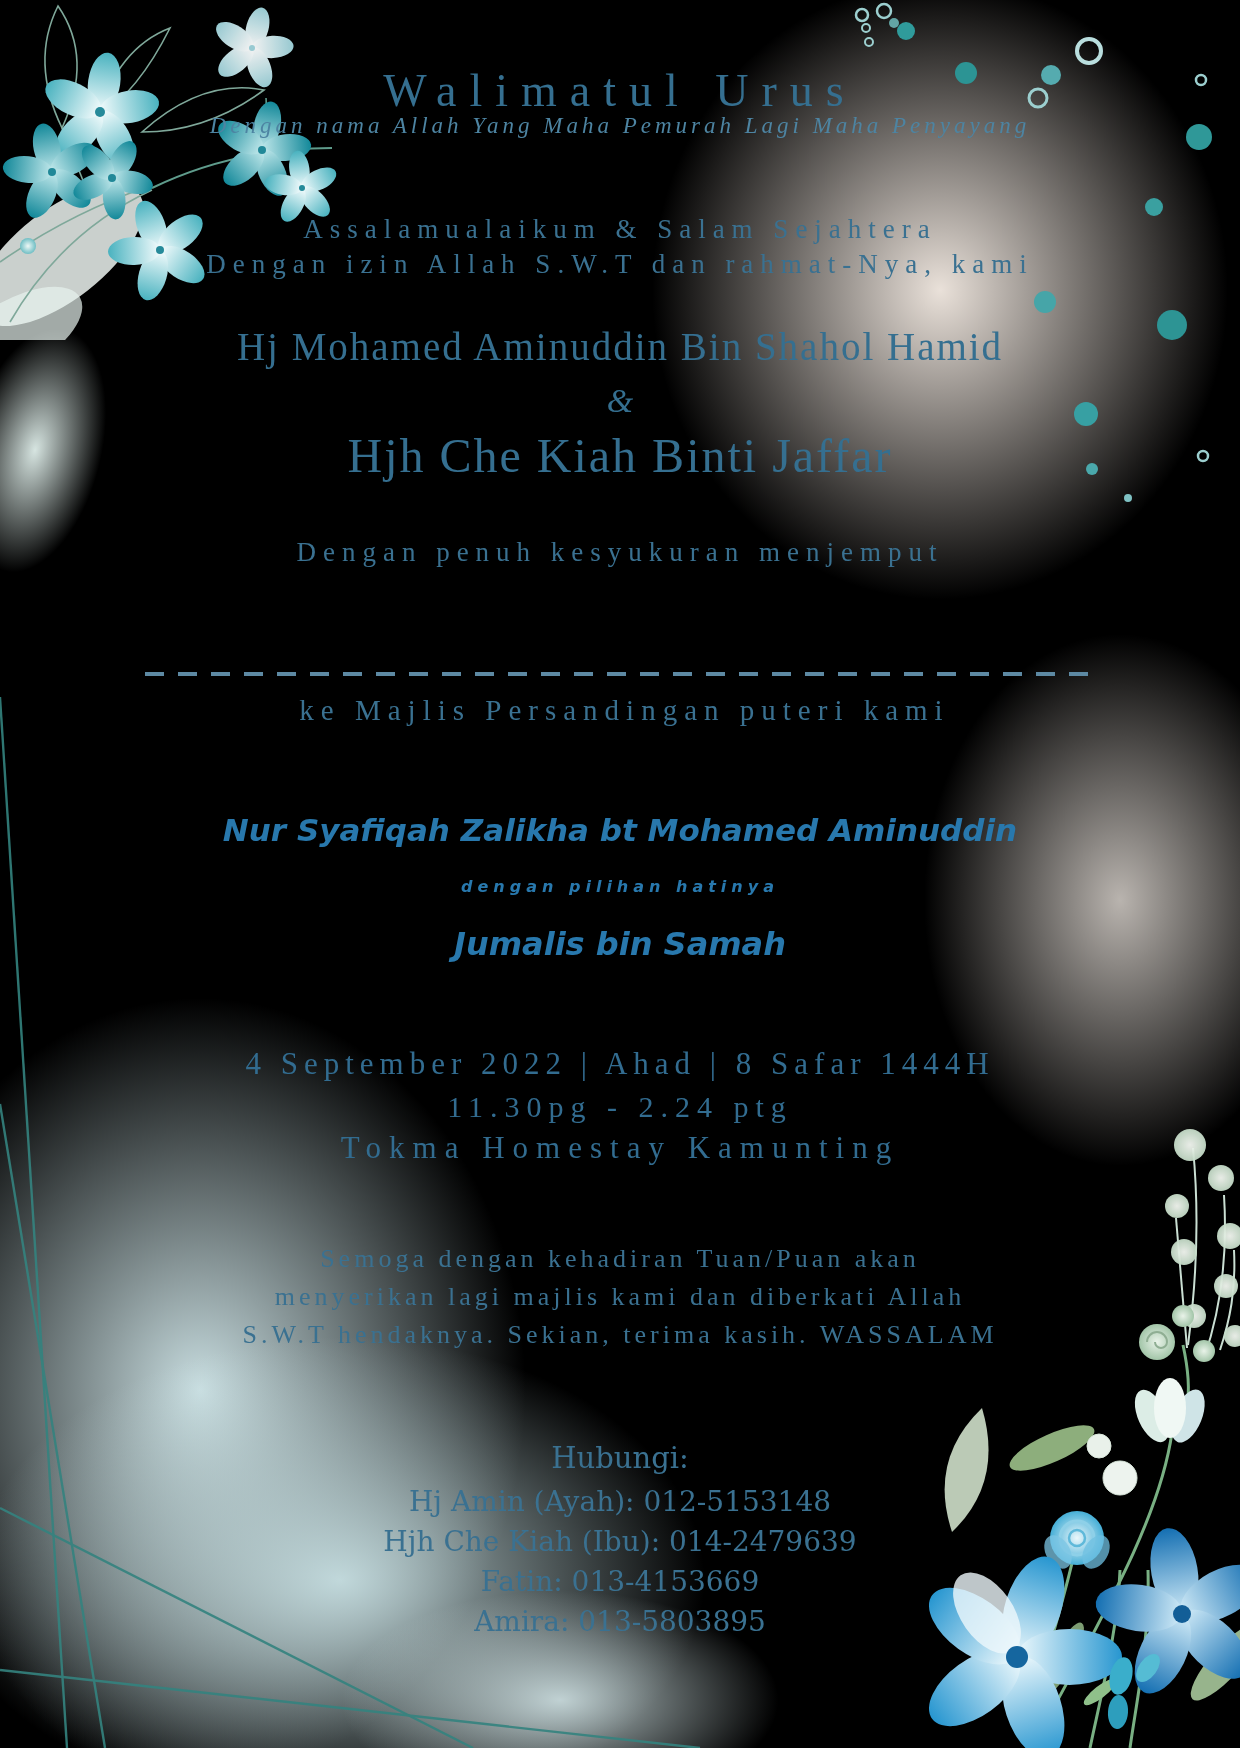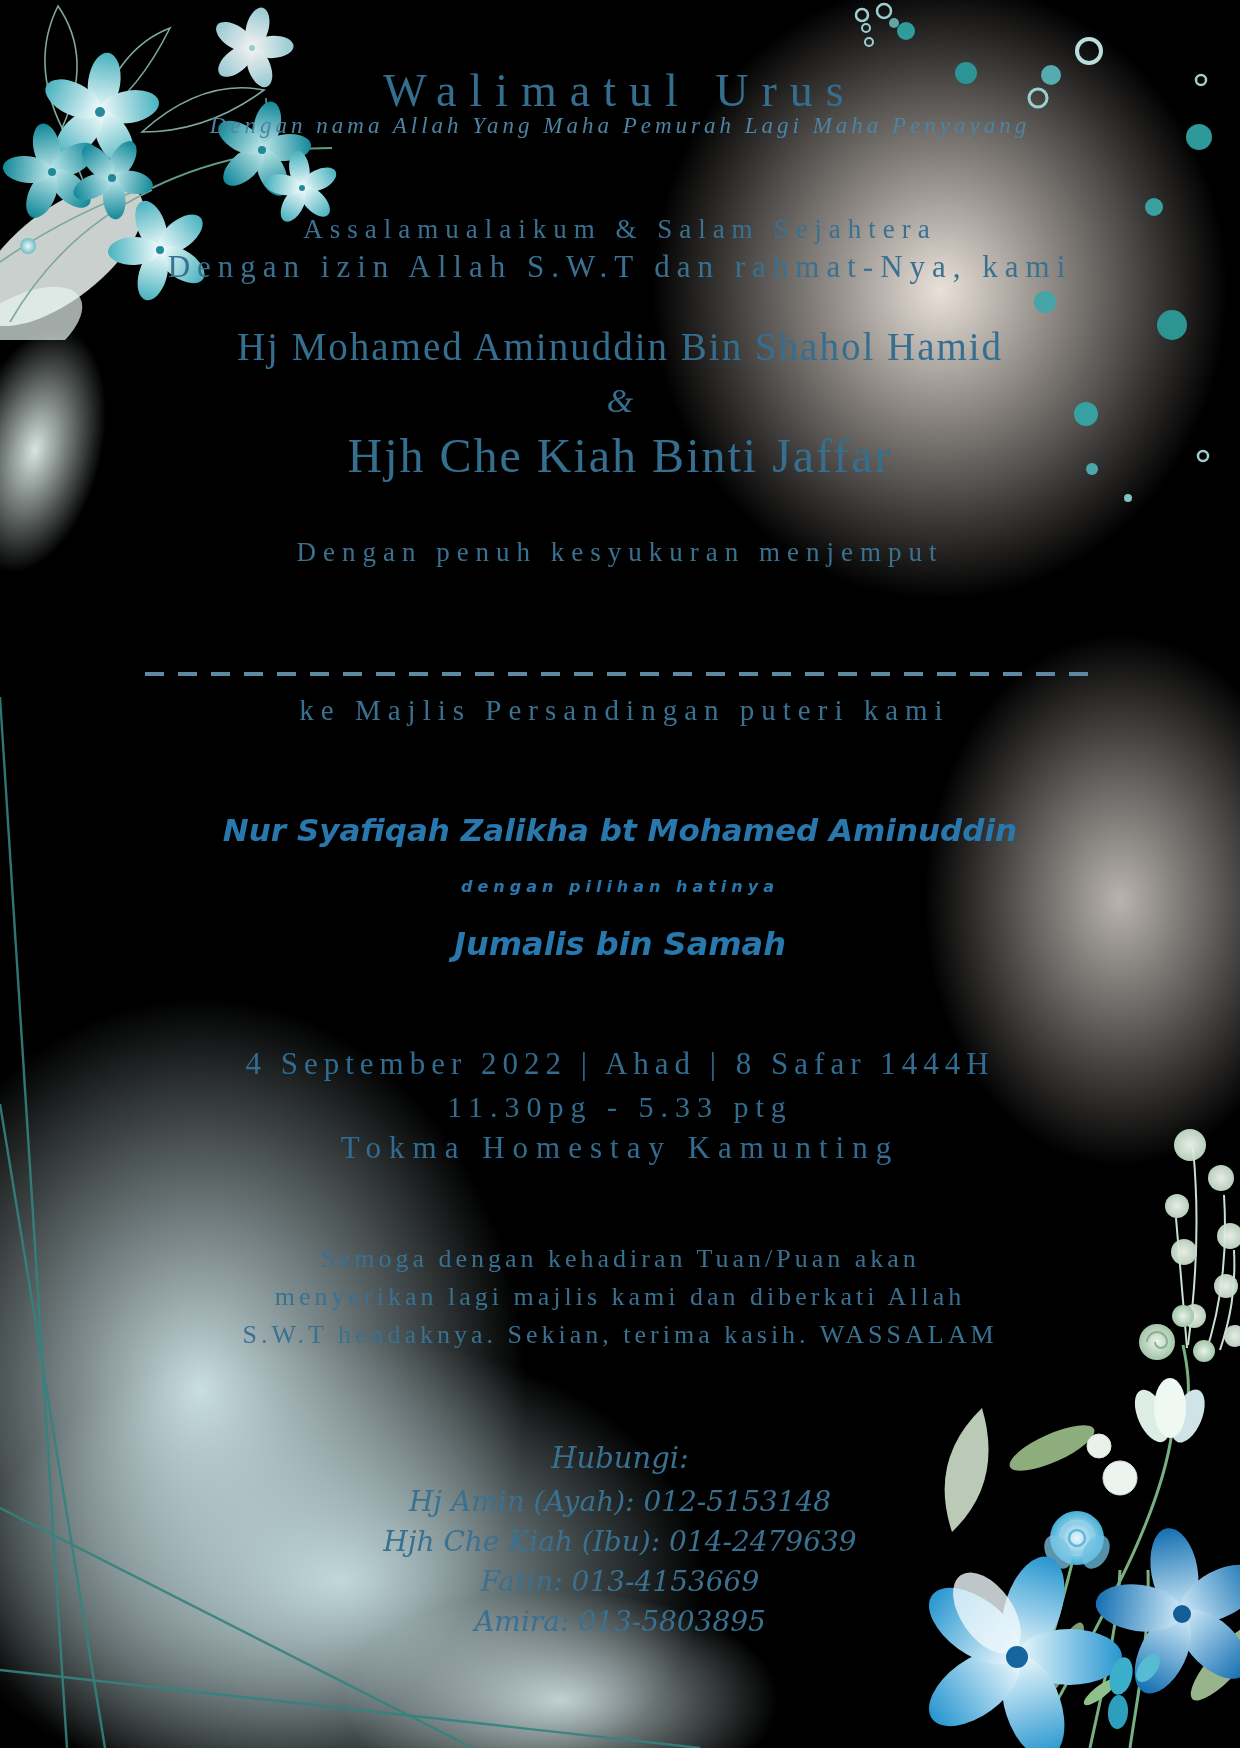--- a/index.html
+++ b/index.html
@@ -29,38 +29,38 @@
   .deco{position:absolute;pointer-events:none;}
   .deco-lines{left:0;top:0;width:1240px;height:1748px;z-index:1;}
   .deco-tl{left:0;top:0;width:360px;height:340px;z-index:2;}
   .deco-dots{left:0;top:0;width:1240px;height:1748px;z-index:2;}
   .deco-br{left:800px;top:1100px;width:440px;height:648px;z-index:2;}
   
   .txt{position:absolute;left:0;right:0;text-align:center;z-index:3;white-space:nowrap;}
   .title{top:64px;font-size:46px;letter-spacing:13px;color:#356f90;font-weight:400;}
   .subtitle{top:113px;font-size:23px;font-style:italic;letter-spacing:4px;color:#4d84a2;}
   .greet1{top:214px;font-size:27px;letter-spacing:7px;color:#3a7191;}
-  .greet2{top:249px;font-size:31px;letter-spacing:7px;color:#3a7191;}
+  .greet2{top:249px;font-size:27px;letter-spacing:7px;color:#3a7191;}
   .parent1{top:324px;font-size:39px;letter-spacing:2px;color:#356f90;}
   .amp{top:382px;font-size:34px;font-style:italic;color:#356f90;}
   .parent2{top:428px;font-size:48px;letter-spacing:2px;color:#356f90;}
   .invite{top:537px;font-size:27px;letter-spacing:7px;color:#3a7191;}
   .dash-line{position:absolute;top:672px;left:50%;transform:translateX(-50%);
     width:950px;height:4px;z-index:3;
     background:repeating-linear-gradient(90deg,#5d89a3 0 19px,rgba(0,0,0,0) 19px 33px);}
   .event{top:694px;font-size:29px;letter-spacing:7px;color:#3a7191;margin-left:9px;}
   .sans{font-family:"DejaVu Sans", sans-serif;font-weight:bold;font-style:italic;color:#2878ad;}
   .bride{top:812px;font-size:31px;letter-spacing:0;}
   .choice{top:877px;font-size:16px;letter-spacing:5px;}
   .groom{top:925px;font-size:32px;}
   .date{top:1046px;font-size:31px;letter-spacing:6px;color:#326c90;}
   .time{top:1090px;font-size:30px;letter-spacing:7px;color:#326c90;}
   .venue{top:1130px;font-size:31px;letter-spacing:8px;color:#326c90;}
   .closing{top:1240px;font-size:26px;letter-spacing:4px;line-height:38px;color:#3a7191;}
-  .serif-it{font-family:"DejaVu Serif", serif;font-style:italic;}
+  .serif-it{font-family:"DejaVu Serif", serif;}
   .hubungi{top:1441px;font-size:29px;color:#3a7191;}
   .contacts{top:1482px;font-size:28px;line-height:40px;color:#3a7191;text-align:center;}
 </style>
 </head>
 <body>
 
 <div class="page">
 
   <div class="wash wash-tr"></div>
   <div class="wash wash-r2"></div>
@@ -249,21 +249,21 @@
   <div class="txt parent1">Hj Mohamed Aminuddin Bin Shahol Hamid</div>
   <div class="txt amp">&amp;</div>
   <div class="txt parent2">Hjh Che Kiah Binti Jaffar</div>
   <div class="txt invite">Dengan penuh kesyukuran menjemput</div>
   <div class="dash-line"></div>
   <div class="txt event">ke Majlis Persandingan puteri kami</div>
   <div class="txt sans bride">Nur Syafiqah Zalikha bt Mohamed Aminuddin</div>
   <div class="txt sans choice">dengan pilihan hatinya</div>
   <div class="txt sans groom">Jumalis bin Samah</div>
   <div class="txt date">4 September 2022 | Ahad | 8 Safar 1444H</div>
-  <div class="txt time">11.30pg - 5.33 ptg</div>
+  <div class="txt time">11.30pg - 2.24 ptg</div>
   <div class="txt venue">Tokma Homestay Kamunting</div>
   <div class="txt closing">
     <div>Semoga dengan kehadiran Tuan/Puan akan</div>
     <div>menyerikan lagi majlis kami dan diberkati Allah</div>
     <div>S.W.T hendaknya. Sekian, terima kasih. WASSALAM</div>
   </div>
   <div class="txt serif-it hubungi">Hubungi:</div>
   <div class="txt serif-it contacts">
     <div>Hj Amin (Ayah): 012-5153148</div>
     <div>Hjh Che Kiah (Ibu): 014-2479639</div>

